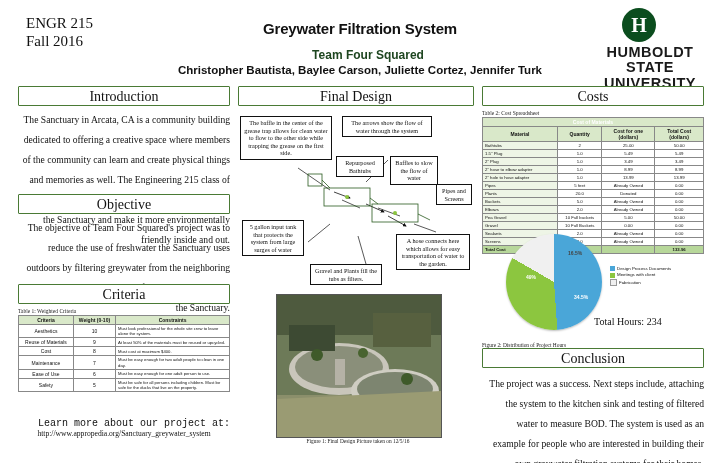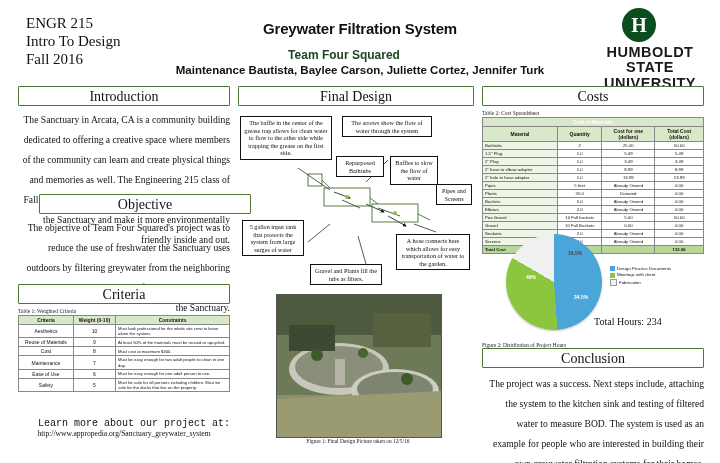--- a/index.html
+++ b/index.html
@@ -45,21 +45,21 @@
     width: 400px;
     text-align: center;
     font-family: "Liberation Sans", sans-serif;
     font-weight: bold;
     font-size: 15px;
     color: #111;
     letter-spacing: -0.2px;
   }
   .title-sub {
     position: absolute;
-    left: 144px;
+    left: 168px;
     top: 48px;
     width: 400px;
     text-align: center;
     font-family: "Liberation Sans", sans-serif;
     font-weight: bold;
     font-size: 12px;
     color: #1e4620;
   }
   .authors {
     position: absolute;
@@ -295,43 +295,42 @@
   svg.arrows { position:absolute; left:0; top:0; width:236px; height:190px; z-index:2; pointer-events:none;}
 </style>
 </head>
 <body>
 
 <div class="poster">
 
   <div class="header">
     <div class="course-block">
       <div>ENGR 215</div>
-      <div>Intro To Design</div>
       <div>Fall 2016</div>
     </div>
     <div class="title-main">Greywater Filtration System</div>
     <div class="title-sub">Team Four Squared</div>
-    <div class="authors">Maintenance Bautista, Baylee Carson, Juliette Cortez, Jennifer Turk</div>
+    <div class="authors">Christopher Bautista, Baylee Carson, Juliette Cortez, Jennifer Turk</div>
 
     <div class="logo-wrap">
       <div class="logo-mark">
         <span>H</span>
       </div>
       <div class="logo-text1">HUMBOLDT</div>
       <div class="logo-text2">STATE UNIVERSITY</div>
     </div>
   </div>
 
   <div class="sec-box" style="left:18px; top:86px; width:212px; height:20px;">Introduction</div>
 
   <div class="col col-left" style="top:110px; height:80px;">
     <div class="body-text">The Sanctuary in Arcata, CA is a community building dedicated to offering a creative space where members of the community can learn and create physical things and memories as well. The Engineering 215 class of Fall 2016 were given a number of projects to enhance the Sanctuary and make it more environmentally friendly inside and out.</div>
   </div>
 
-  <div class="sec-box" style="left:18px; top:194px; width:212px; height:20px;margin-left:21px;">Objective</div>
+  <div class="sec-box" style="left:18px; top:194px; width:212px; height:20px;">Objective</div>
 
   <div class="col col-left" style="top:218px; height:64px;">
     <div class="body-text">The objective of Team Four Squared's project was to reduce the use of freshwater the Sanctuary uses outdoors by filtering greywater from the neighboring house which can then be used for outdoor watering at the Sanctuary.</div>
   </div>
 
   <div class="sec-box" style="left:18px; top:284px; width:212px; height:20px;">Criteria</div>
 
   <div class="col col-left" style="top:308px; height:100px;">
     <div class="tbl-caption">Table 1: Weighted Criteria</div>
     <table class="grid criteria-tbl">

